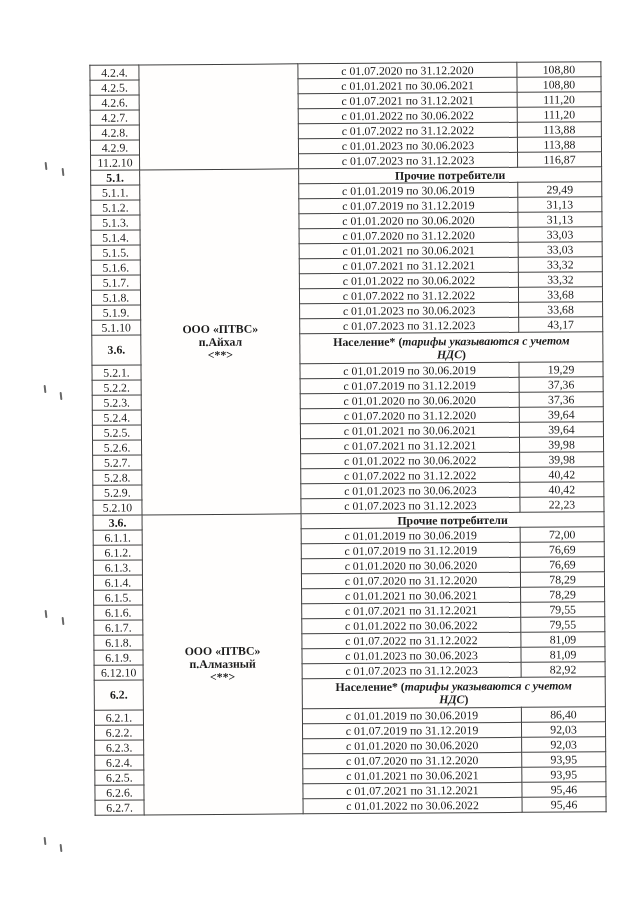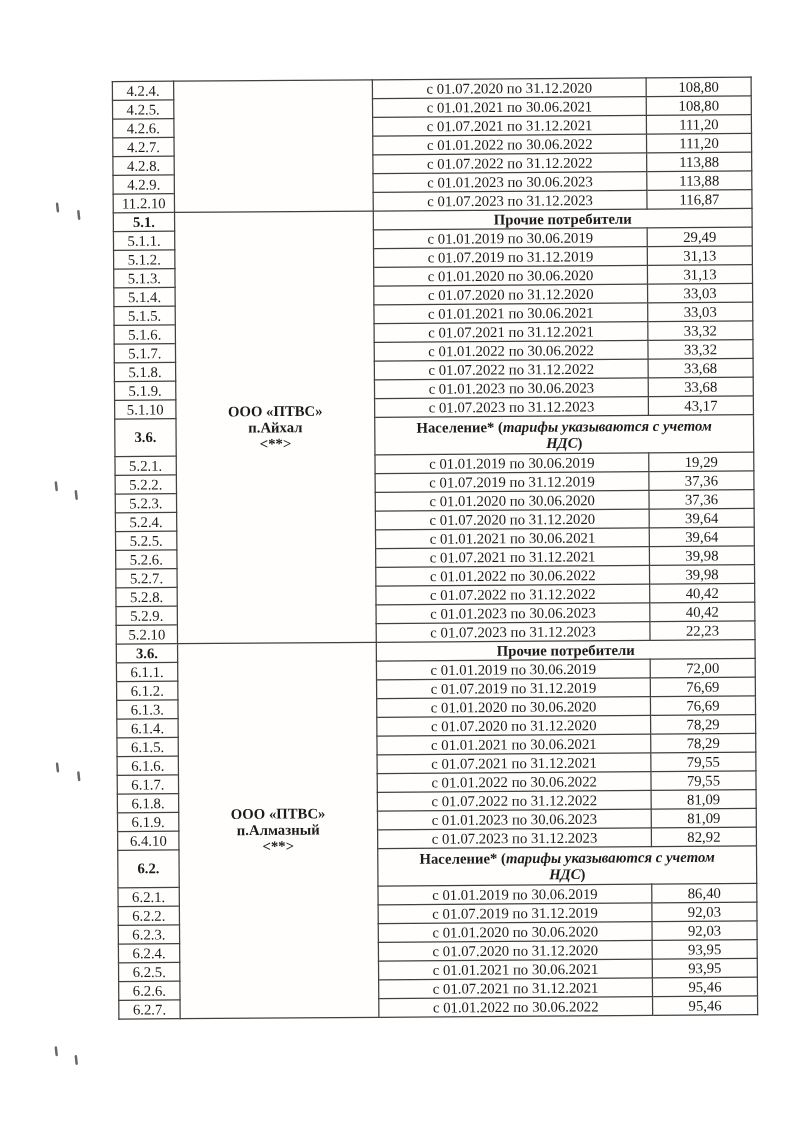--- a/index.html
+++ b/index.html
@@ -272,21 +272,21 @@
           <td class="num-cell">6.1.8.</td>
           <td class="period-cell-td">с 01.07.2022 по 31.12.2022</td>
           <td class="value-cell">81,09</td>
         </tr>
         <tr class="normal">
           <td class="num-cell">6.1.9.</td>
           <td class="period-cell-td">с 01.01.2023 по 30.06.2023</td>
           <td class="value-cell">81,09</td>
         </tr>
         <tr class="normal">
-          <td class="num-cell">6.4.10</td>
+          <td class="num-cell">6.12.10</td>
           <td class="period-cell-td">с 01.07.2023 по 31.12.2023</td>
           <td class="value-cell">82,92</td>
         </tr>
         <tr class="tall">
           <td class="num-cell bold">6.2.</td>
           <td class="title-cell title-tall" colspan="2">Население* (<i>тарифы указываются с учетом</i><br><i>НДС</i>)</td>
         </tr>
         <tr class="normal">
           <td class="num-cell">6.2.1.</td>
           <td class="period-cell-td">с 01.01.2019 по 30.06.2019</td>

